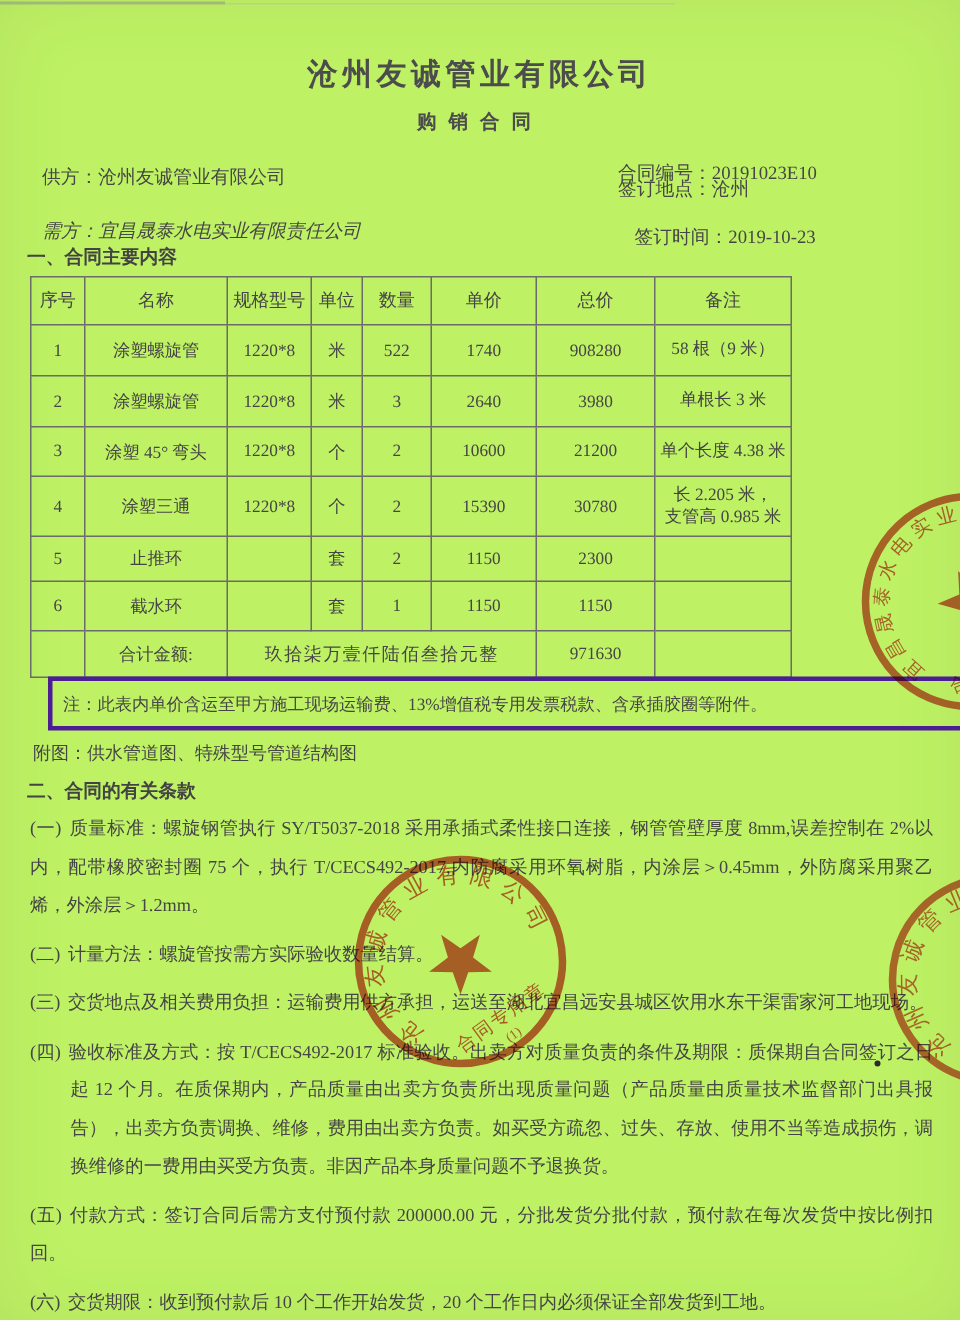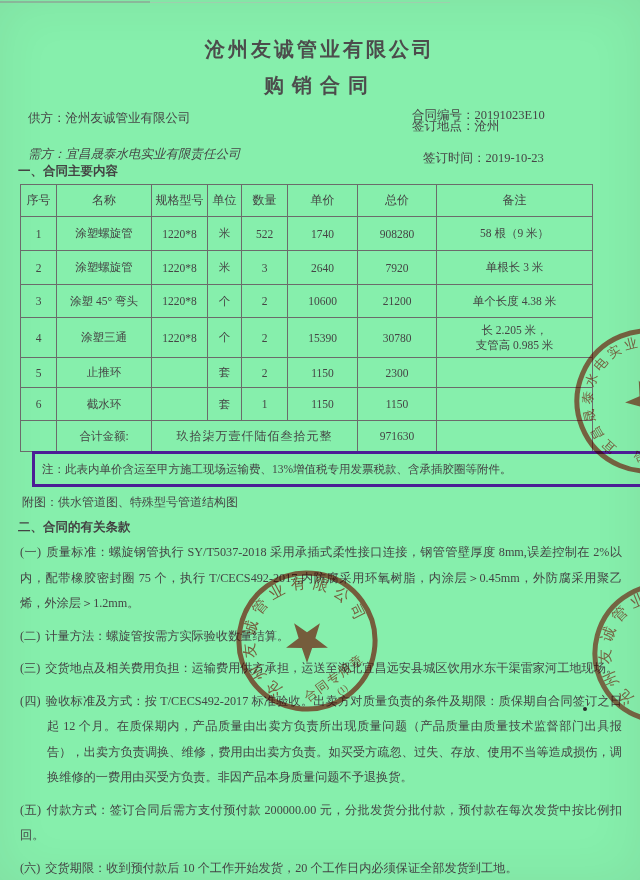--- a/index.html
+++ b/index.html
@@ -1,31 +1,31 @@
 <!DOCTYPE html>
 <html><head>
 <meta charset="utf-8">
 <style>
   html,body{margin:0;padding:0;background:#e8e7e4;}
   .page{
     position:relative;width:640px;height:880px;margin:0 auto;
-    background:#86efac;overflow:hidden;color:#3f3f3f;
+    background:#bef264;overflow:hidden;color:#3f3f3f;
     font-family:"Liberation Serif","DejaVu Serif",serif;
     box-shadow:inset 0 0 50px rgba(60,55,45,.08);
   }
   .abs{position:absolute;}
   .scan-line{position:absolute;left:0;top:1px;width:150px;height:2px;background:#8f8f8f;opacity:.55;}
   .scan-line2{position:absolute;left:150px;top:2px;width:300px;height:1px;background:#b9b8b4;opacity:.5;}
   .speck{position:absolute;left:583px;top:707px;width:4px;height:4px;background:#2b2b2b;border-radius:50%;}
   .title{left:0;top:36px;width:100%;text-align:center;font-size:20px;letter-spacing:3px;color:#4c4c4c;font-weight:600;}
-  .subtitle{left:0;top:72px;width:100%;text-align:center;font-size:20px;letter-spacing:8px;color:#4c4c4c;font-weight:600;}
+  .subtitle{left:0;top:72px;width:100%;text-align:center;font-size:13px;letter-spacing:8px;color:#4c4c4c;font-weight:600;}
   .meta{font-size:12.5px;color:#464646;white-space:nowrap;}
   .meta b{font-weight:normal;}
   .sec-head{font-size:12.5px;font-weight:700;color:#434343;}
-  table.items{border-collapse:collapse;width:573px;table-layout:fixed;font-size:11.5px;color:#454545;border-radius:20px;}
+  table.items{border-collapse:collapse;width:508px;table-layout:fixed;font-size:11.5px;color:#454545;border-radius:20px;}
   table.items th,table.items td{border:1px solid #6b6b6b;text-align:center;vertical-align:middle;padding:2px 3px;font-weight:normal;overflow:hidden;}
   table.items th{font-size:12px;}
   td.remark{white-space:pre-line;line-height:15px;}
   .col-no{width:36px;}.col-name{width:95px;}.col-spec{width:56px;}.col-unit{width:34px;}
   .col-qty{width:46px;}.col-price{width:70px;}.col-total{width:79px;}.col-remark{width:auto;}
   .note-box{left:32px;top:451px;width:584px;border:3px solid #4c1d95;padding:8px 19px 7px 7px;font-size:11.5px;color:#464646;background:transparent;}
   .attach{left:22px;top:494px;font-size:12px;color:#464646;}
   .clauses{left:20px;top:540px;width:602px;}
   .clause{margin:0 0 7px 0;font-size:12.2px;line-height:25.5px;text-align:justify;color:#454545;}
   .clause .cno{margin-right:5px;}
@@ -100,21 +100,21 @@
         <td>908280</td>
         <td class="remark">58 根（9 米）</td>
       </tr>
       <tr style="height:34px;">
         <td>2</td>
         <td>涂塑螺旋管</td>
         <td>1220*8</td>
         <td>米</td>
         <td>3</td>
         <td>2640</td>
-        <td>7920</td>
+        <td>3980</td>
         <td class="remark">单根长 3 米</td>
       </tr>
       <tr style="height:33px;">
         <td>3</td>
         <td>涂塑 45° 弯头</td>
         <td>1220*8</td>
         <td>个</td>
         <td>2</td>
         <td>10600</td>
         <td>21200</td>

